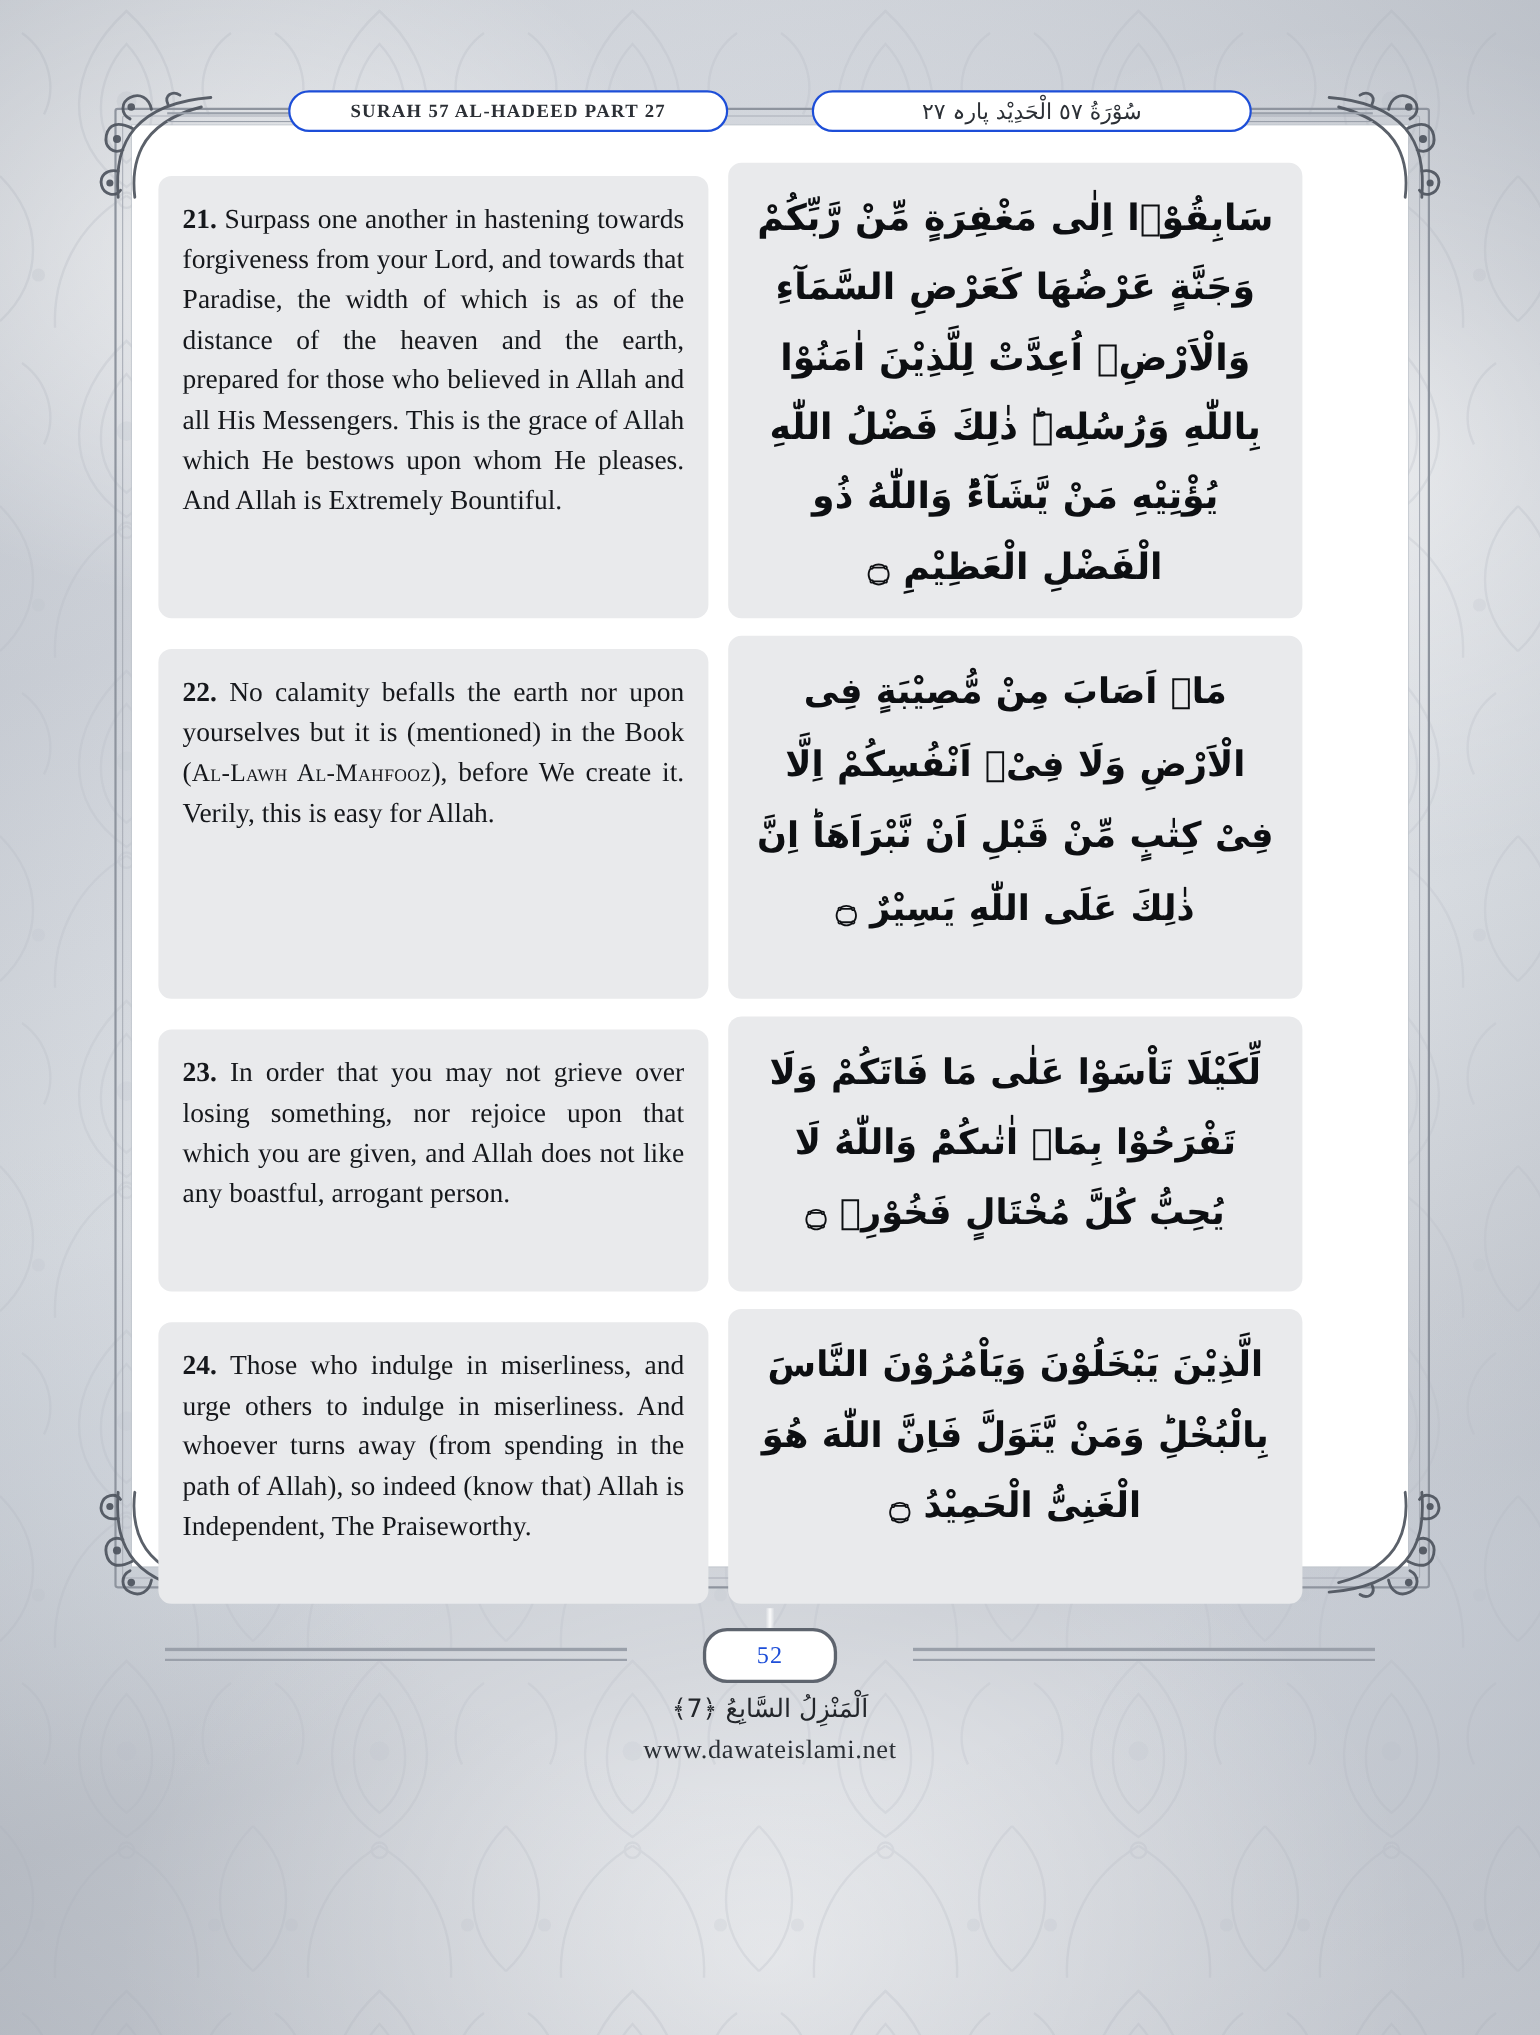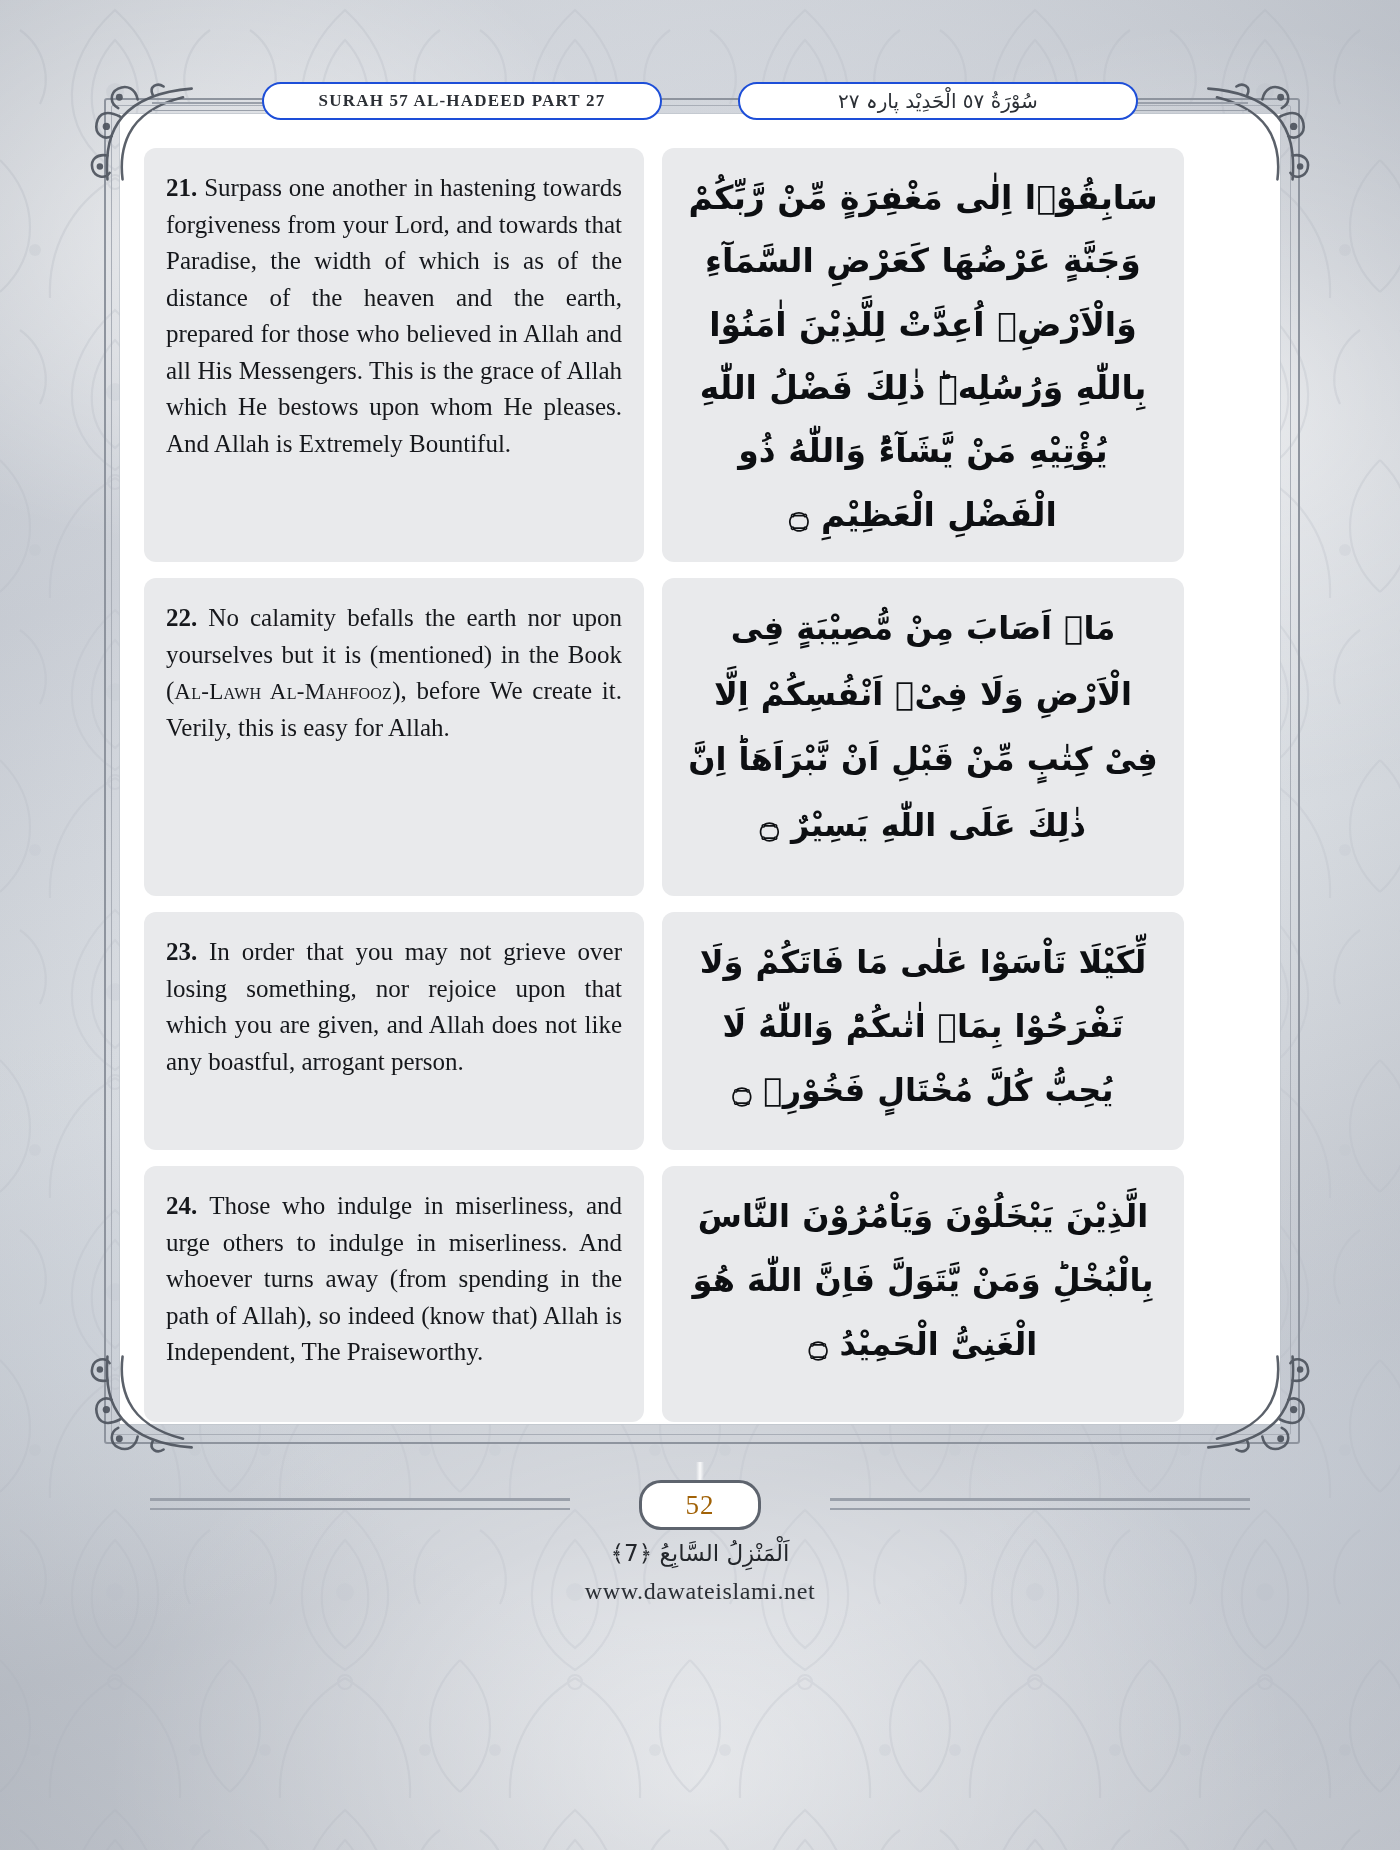--- a/index.html
+++ b/index.html
@@ -163,20 +163,21 @@
     align-items: stretch;
   }
   .cell {
     background: #e9eaec;
     border-radius: 12px;
     box-sizing: border-box;
   }
   .cell-en {
     width: 500px;
     padding: 22px 22px 20px 22px;
+    margin-top: 12px;
   }
   .cell-ar {
     width: 522px;
     padding: 18px 24px 16px 24px;
     display: flex;
     align-items: flex-start;
   }
 
   .en-text {
     font-family: "Liberation Serif", serif;
@@ -247,22 +248,22 @@
     height: 44px;
     border: 3px solid #5e646e;
     border-radius: 22px;
     background: #fff;
     display: flex;
     align-items: center;
     justify-content: center;
   }
   .pagenum {
     font-family: "Liberation Serif", serif;
-    font-size: 27px;
-    color: #a16207;
+    font-size: 22px;
+    color: #1d4ed8;
     letter-spacing: 1px;
   }
   .foot-ar {
     position: absolute;
     left: 50%;
     top: 78px;
     transform: translateX(-50%);
     font-family: "DejaVu Sans", sans-serif;
     font-size: 23px;
     color: #23262b;

